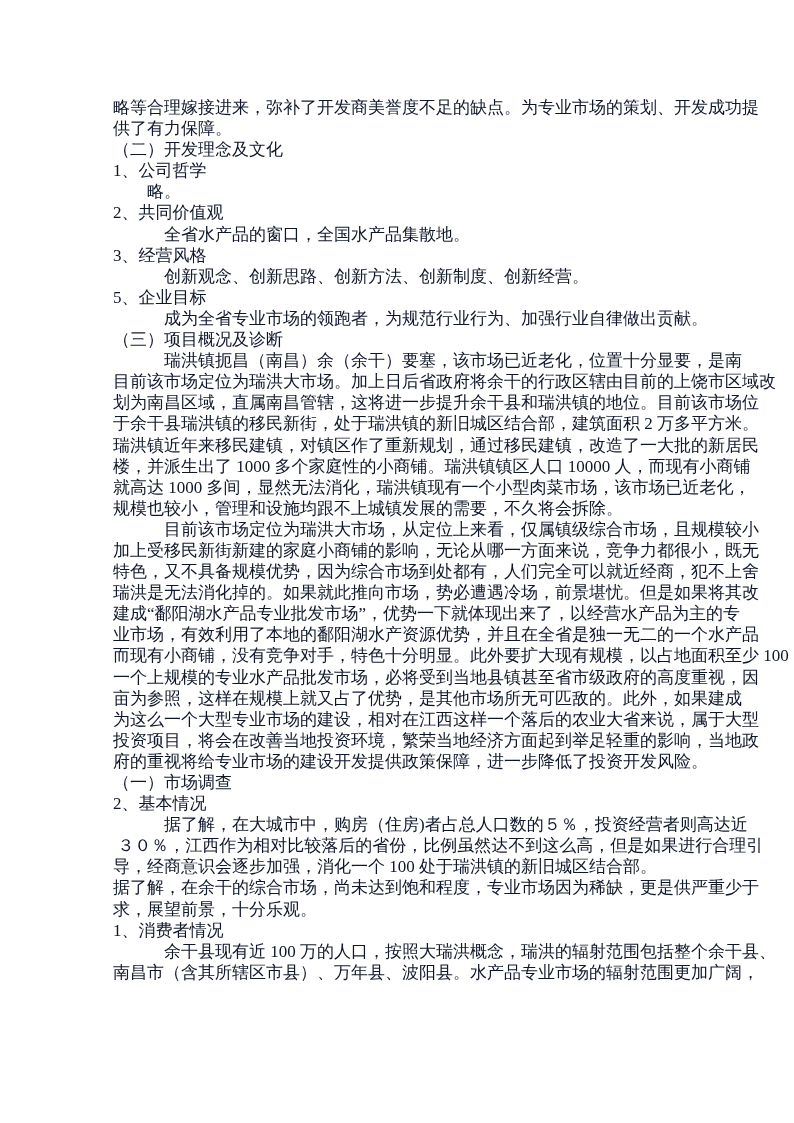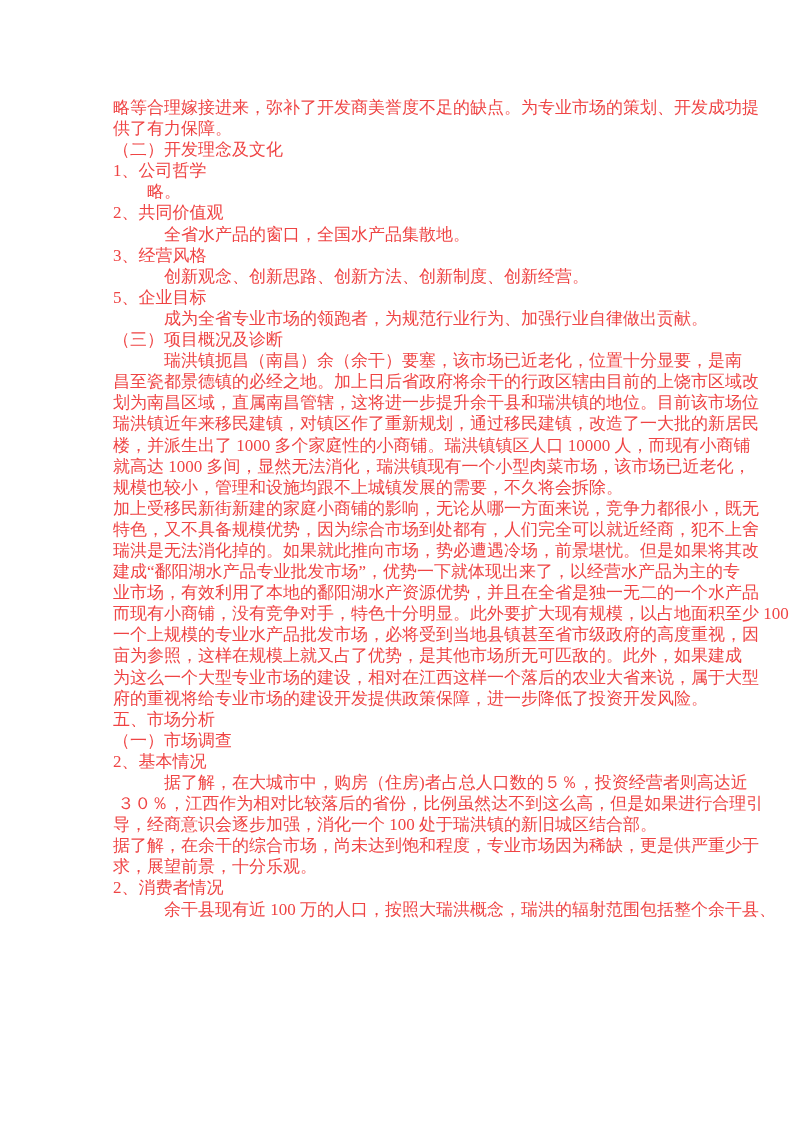--- a/index.html
+++ b/index.html
@@ -15,21 +15,21 @@
     overflow: hidden;
     font-family: "Liberation Serif", "DejaVu Serif", serif;
   }
   .doc-text {
     position: absolute;
     left: 113px;
     top: 97px;
     width: 662px;
     font-size: 17px;
     line-height: 21.1px;
-    color: #ef4444;
+    color: #0f172a;
     letter-spacing: 0;
   }
   .doc-line {
     white-space: pre;
     height: 21.1px;
   }
 </style>
 </head>
 <body>
 
@@ -41,40 +41,43 @@
       <div class="doc-line">1、公司哲学</div>
       <div class="doc-line">　　略。</div>
       <div class="doc-line">2、共同价值观</div>
       <div class="doc-line">　　　全省水产品的窗口，全国水产品集散地。</div>
       <div class="doc-line">3、经营风格</div>
       <div class="doc-line">　　　创新观念、创新思路、创新方法、创新制度、创新经营。</div>
       <div class="doc-line">5、企业目标</div>
       <div class="doc-line">　　　成为全省专业市场的领跑者，为规范行业行为、加强行业自律做出贡献。</div>
       <div class="doc-line">（三）项目概况及诊断</div>
       <div class="doc-line">　　　瑞洪镇扼昌（南昌）余（余干）要塞，该市场已近老化，位置十分显要，是南</div>
-      <div class="doc-line">昌至瓷都景德镇的必经之地。加上日后省政府将余干的行政区辖由目前的上饶市区域改</div>
+      <div class="doc-line">目前该市场定位为瑞洪大市场。加上日后省政府将余干的行政区辖由目前的上饶市区域改</div>
       <div class="doc-line">划为南昌区域，直属南昌管辖，这将进一步提升余干县和瑞洪镇的地位。目前该市场位</div>
+      <div class="doc-line">于余干县瑞洪镇的移民新街，处于瑞洪镇的新旧城区结合部，建筑面积 2 万多平方米。</div>
       <div class="doc-line">瑞洪镇近年来移民建镇，对镇区作了重新规划，通过移民建镇，改造了一大批的新居民</div>
       <div class="doc-line">楼，并派生出了 1000 多个家庭性的小商铺。瑞洪镇镇区人口 10000 人，而现有小商铺</div>
       <div class="doc-line">就高达 1000 多间，显然无法消化，瑞洪镇现有一个小型肉菜市场，该市场已近老化，</div>
       <div class="doc-line">规模也较小，管理和设施均跟不上城镇发展的需要，不久将会拆除。</div>
+      <div class="doc-line">　　　目前该市场定位为瑞洪大市场，从定位上来看，仅属镇级综合市场，且规模较小</div>
       <div class="doc-line">加上受移民新街新建的家庭小商铺的影响，无论从哪一方面来说，竞争力都很小，既无</div>
       <div class="doc-line">特色，又不具备规模优势，因为综合市场到处都有，人们完全可以就近经商，犯不上舍</div>
       <div class="doc-line">瑞洪是无法消化掉的。如果就此推向市场，势必遭遇冷场，前景堪忧。但是如果将其改</div>
       <div class="doc-line">建成“鄱阳湖水产品专业批发市场”，优势一下就体现出来了，以经营水产品为主的专</div>
       <div class="doc-line">业市场，有效利用了本地的鄱阳湖水产资源优势，并且在全省是独一无二的一个水产品</div>
       <div class="doc-line">而现有小商铺，没有竞争对手，特色十分明显。此外要扩大现有规模，以占地面积至少 100</div>
       <div class="doc-line">一个上规模的专业水产品批发市场，必将受到当地县镇甚至省市级政府的高度重视，因</div>
       <div class="doc-line">亩为参照，这样在规模上就又占了优势，是其他市场所无可匹敌的。此外，如果建成</div>
       <div class="doc-line">为这么一个大型专业市场的建设，相对在江西这样一个落后的农业大省来说，属于大型</div>
+      <div class="doc-line">投资项目，将会在改善当地投资环境，繁荣当地经济方面起到举足轻重的影响，当地政</div>
       <div class="doc-line">府的重视将给专业市场的建设开发提供政策保障，进一步降低了投资开发风险。</div>
-      <div class="doc-line">五、市场分析</div>
       <div class="doc-line">（一）市场调查</div>
       <div class="doc-line">2、基本情况</div>
       <div class="doc-line">　　　据了解，在大城市中，购房（住房)者占总人口数的５％，投资经营者则高达近</div>
       <div class="doc-line"> ３０％，江西作为相对比较落后的省份，比例虽然达不到这么高，但是如果进行合理引</div>
       <div class="doc-line">导，经商意识会逐步加强，消化一个 100 处于瑞洪镇的新旧城区结合部。</div>
       <div class="doc-line">据了解，在余干的综合市场，尚未达到饱和程度，专业市场因为稀缺，更是供严重少于</div>
       <div class="doc-line">求，展望前景，十分乐观。</div>
-      <div class="doc-line">2、消费者情况</div>
+      <div class="doc-line">1、消费者情况</div>
       <div class="doc-line">　　　余干县现有近 100 万的人口，按照大瑞洪概念，瑞洪的辐射范围包括整个余干县、</div>
+      <div class="doc-line">南昌市（含其所辖区市县）、万年县、波阳县。水产品专业市场的辐射范围更加广阔，</div>
     </div>
 </div>
 
 </body></html>

